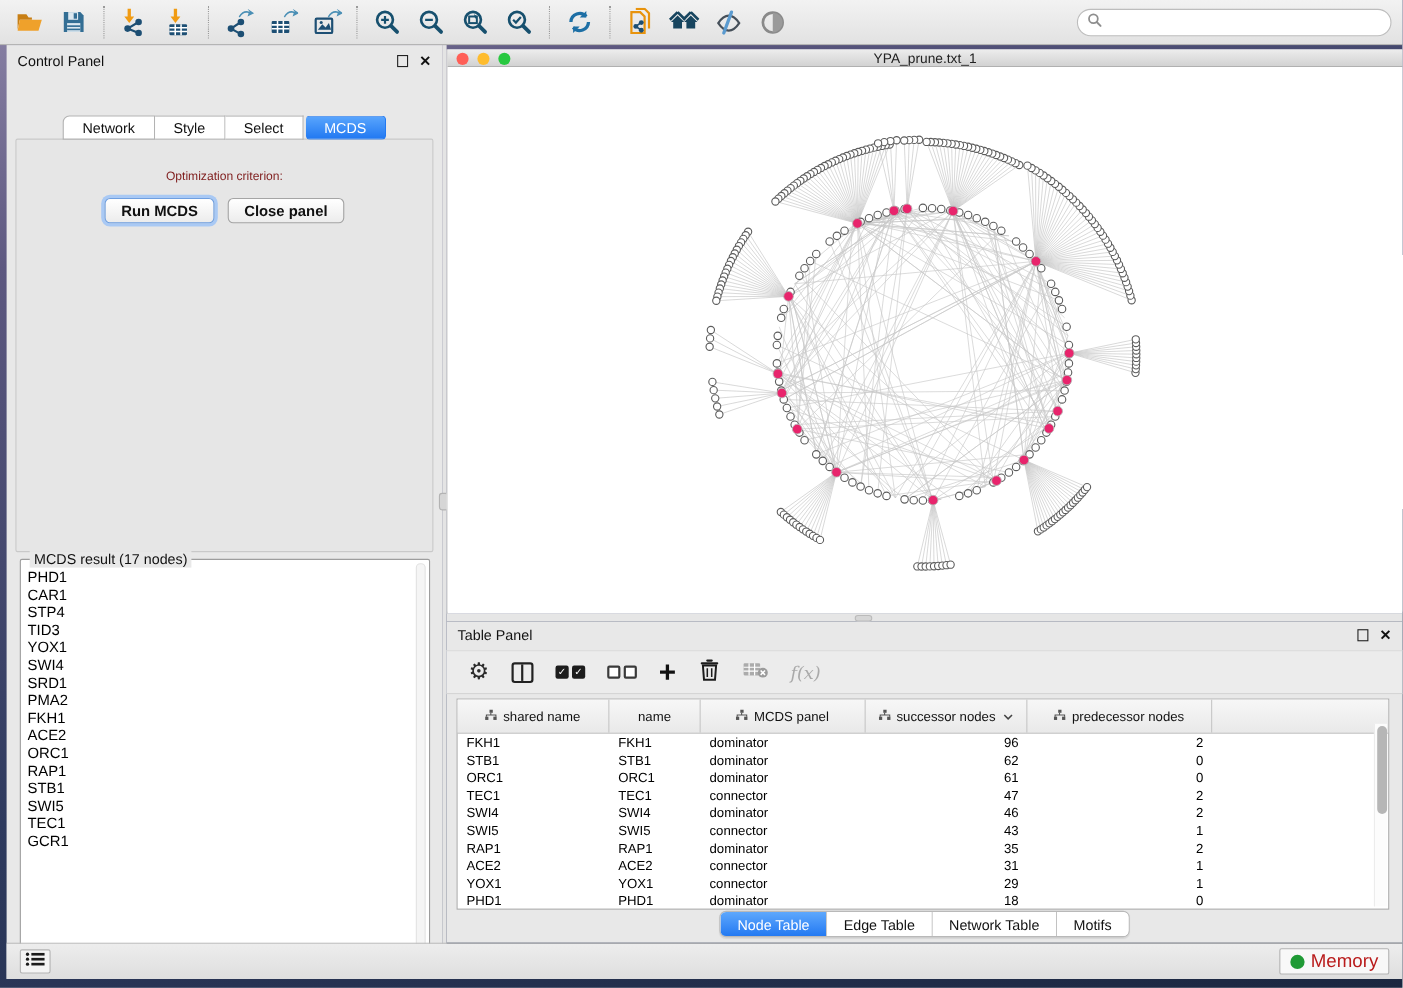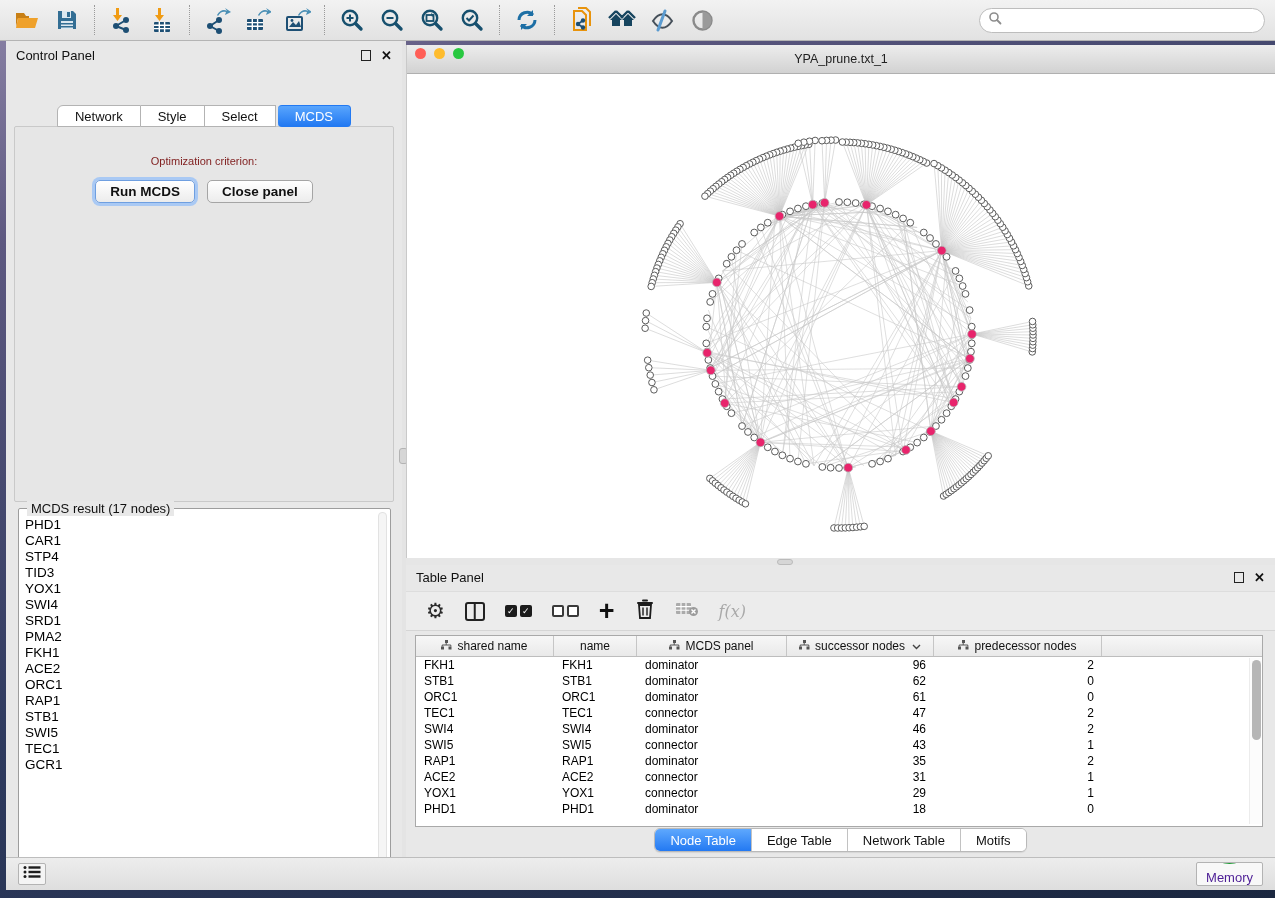--- a/index.html
+++ b/index.html
@@ -54,21 +54,21 @@
   .result-group { position:absolute; left:12px; top:467px; width:373px; height:370px;
     border:1px solid #9d9d9d; border-radius:2px; background:#fff; }
   .result-legend { position:absolute; top:-8px; left:8px; background:#e8e8e8; padding:0 4px;
     font-size:13px; color:#111; }
   .result-list { position:absolute; inset:8px 12px 2px 6px; overflow:hidden; font-size:13.5px; line-height:16px; color:#000; }
   .result-rail { position:absolute; top:3px; right:3px; bottom:3px; width:9px; background:#f5f5f5; border:1px solid #e2e2e2; border-radius:4px; }
 
   
   .net-window { position:absolute; left:406px; top:45px; width:869px; height:513px;
     background:#fff; border-left:1px solid #c9c9c9; }
-  .net-titlebar { height:29px; background:linear-gradient(#ededed,#d2d2d2);
+  .net-titlebar { height:16px; background:linear-gradient(#ededed,#d2d2d2);
     border-bottom:1px solid #b0b0b0; position:relative; display:flex; align-items:center; justify-content:center; }
   .traffic { position:absolute; left:8px; top:3px; display:flex; gap:8px; }
   .tl { width:11px; height:11px; border-radius:50%; }
   .tl.red { background:#ff5f57; } .tl.yellow { background:#febc2e; } .tl.green { background:#28c840; }
   .net-title { font-size:12.5px; color:#222; }
   .net-canvas { position:relative; width:100%; height:495px; background:#fff; overflow:hidden; }
 
   
   .v-divider { position:absolute; left:402px; top:41px; width:4px; height:849px; background:#e4e4e4; }
   .v-handle { position:absolute; left:399px; top:448px; width:9px; height:16px; background:#d6d6d6;
@@ -88,21 +88,21 @@
   .col-icon { width:20px; height:19px; border:2.5px solid #222; border-radius:3px; position:relative; }
   .col-icon:after { content:""; position:absolute; left:50%; top:0; bottom:0; width:2.5px; background:#222; transform:translateX(-50%); }
   .cbx { width:12px; height:12px; border-radius:2px; display:inline-flex; align-items:center; justify-content:center; }
   .cbx.on { background:#1c1c1c; color:#fff; font-size:9px; }
   .cbx.off { border:2px solid #3a3a3a; background:#fff; }
   .plus { font-size:27px; font-weight:900; color:#111; line-height:20px; }
   .fx { font-family:"DejaVu Serif", serif; font-style:italic; font-size:16px; color:#a9a9a9; }
 
   .node-table { position:absolute; left:9px; top:70px; width:848px; height:192px; background:#fff;
     border:1px solid #a9a9a9; }
-  .nt-headrow { display:flex; height:21px; background:linear-gradient(#f7f7f7,#e9e9e9); border-bottom:1px solid #bdbdbd; }
+  .nt-headrow { display:flex; height:31px; background:linear-gradient(#f7f7f7,#e9e9e9); border-bottom:1px solid #bdbdbd; }
   .nt-hcell { display:flex; align-items:center; justify-content:center; gap:5px; font-size:12px; color:#111;
     border-right:1px solid #c6c6c6; overflow:hidden; }
   .nt-hcell svg { flex:none; }
   .nt-hcell .sort { margin-left:2px; }
   .nt-body { position:relative; }
   .nt-row { display:flex; height:16px; }
   .nt-cell { font-size:12px; color:#000; padding:0 8px; display:flex; align-items:center; overflow:hidden; white-space:nowrap; }
   .nt-cell.num { justify-content:flex-end; }
   .c0{width:138px;} .c1{width:83px;} .c2{width:150px;} .c3{width:147px;} .c4{width:168px;} .cf{flex:1;}
   .nt-scroll { position:absolute; right:1px; top:22px; bottom:2px; width:12px; background:#fcfcfc; border-left:1px solid #ececec; }
@@ -116,21 +116,21 @@
   .tp-tab:last-child { border-right:none; }
   .tp-tab.active { background:linear-gradient(#5ea8fd,#2379f2); color:#fff; }
 
   
   .status-bar { position:absolute; left:6px; top:857px; width:1269px; height:33px;
     background:linear-gradient(#ededed,#dedede); border-top:1px solid #bdbdbd;
     display:flex; align-items:center; padding:0 12px; }
   .sb-list-btn { width:28px; height:22px; border:1px solid #b3b3b3; background:#f4f4f4; border-radius:2px;
     display:flex; align-items:center; justify-content:center; }
   .memory-btn { margin-left:auto; height:24px; border:1px solid #b3b3b3; background:#f8f8f8; border-radius:2px;
-    display:flex; align-items:center; gap:6px; padding:0 9px; font-size:13px; color:#4c1d95;flex-direction:column; }
+    display:flex; align-items:center; gap:6px; padding:0 9px; font-size:17px; color:#b91c1c; }
   .mem-dot { width:13px; height:13px; border-radius:50%; background:#1f9a35; }
 </style>
 </head>
 <body>
 
 <div class="toolbar">
   <div class="tb-group">
     <div class="tbtn">
       <span>
           <svg width="26" height="26" viewBox="0 0 26 26">

